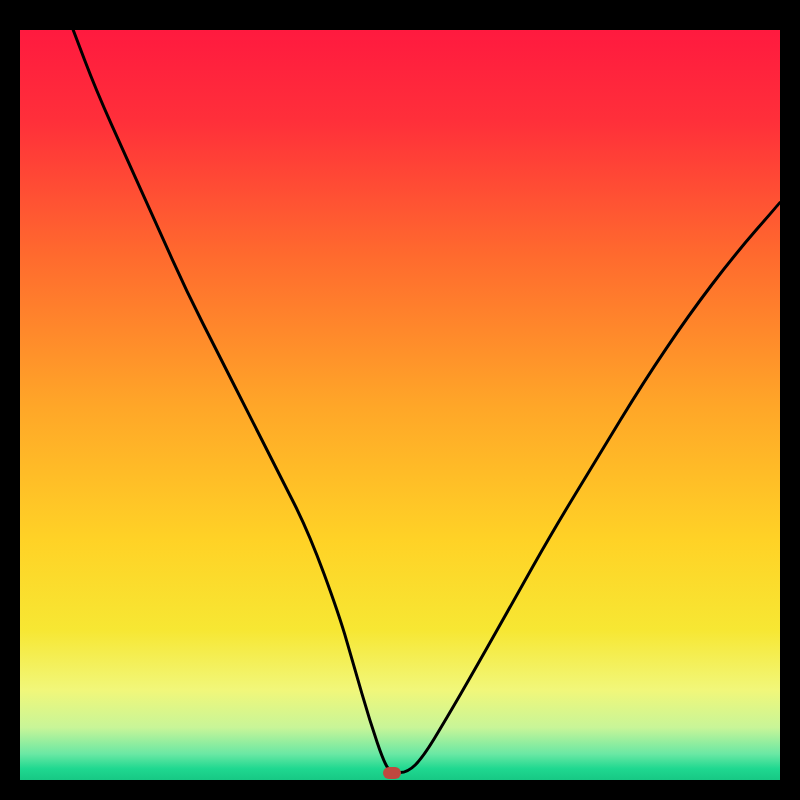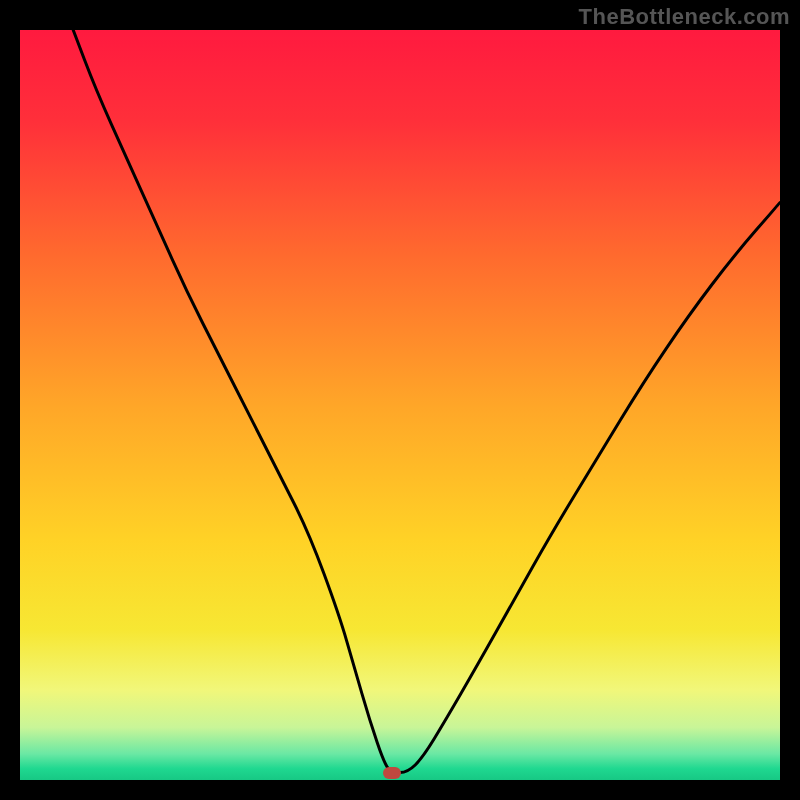--- a/index.html
+++ b/index.html
@@ -47,21 +47,20 @@
     width: 18px;
     height: 12px;
     border-radius: 6px;
     transform: translate(-50%, -50%);
   }
 </style>
 </head>
 <body>
 <div class="frame">
 
-  <div class="watermark">TheBottleneck.com</div>
 
   <div class="plot-area">
     <svg class="gradient-bg" viewBox="0 0 760 750" preserveAspectRatio="none">
       <defs>
         <linearGradient id="bgGrad" x1="0" y1="0" x2="0" y2="1">
 
         <stop offset="0%" stop-color="#ff1a3f"></stop>
             <stop offset="12%" stop-color="#ff2f3a"></stop>
             <stop offset="30%" stop-color="#ff6a2e"></stop>
             <stop offset="50%" stop-color="#ffa628"></stop>

